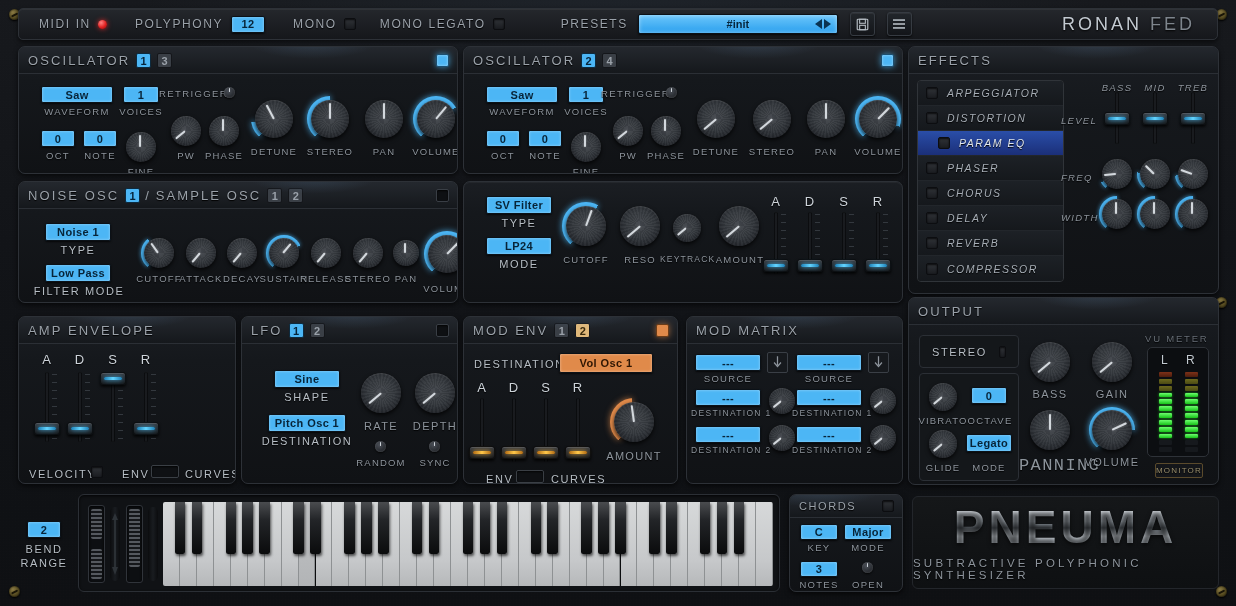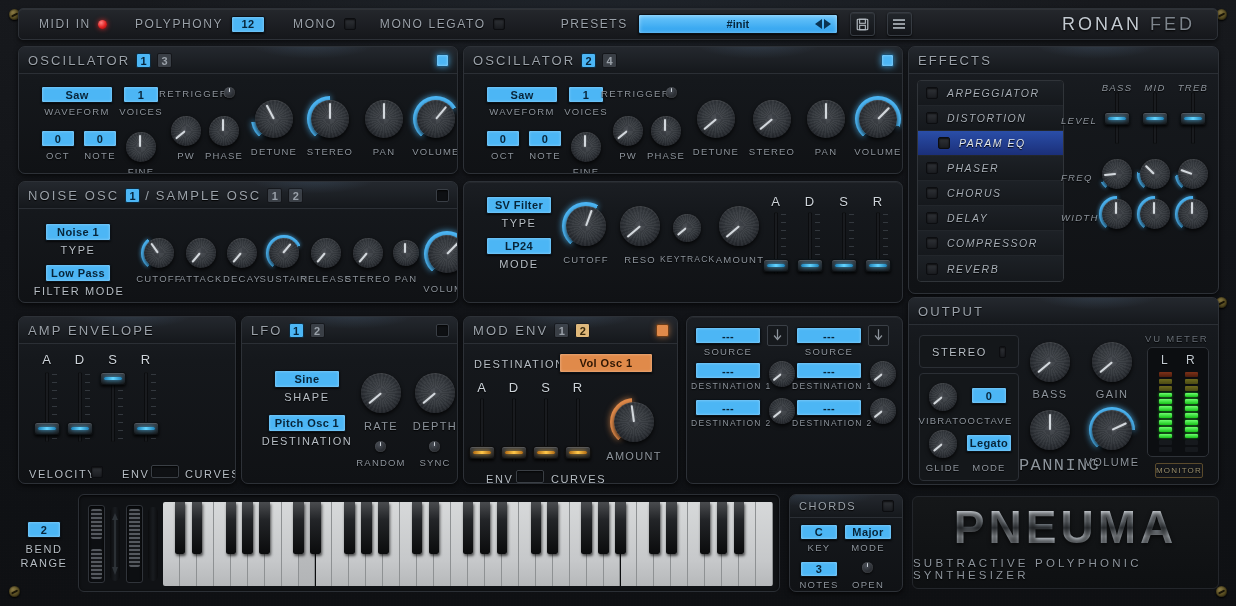--- a/index.html
+++ b/index.html
@@ -573,25 +573,25 @@
         <div class="fxrow">
           <span class="chk"></span>
           <span class="t">CHORUS</span>
         </div>
         <div class="fxrow">
           <span class="chk"></span>
           <span class="t">DELAY</span>
         </div>
         <div class="fxrow">
           <span class="chk"></span>
-          <span class="t">COMPRESSOR</span>
+          <span class="t">REVERB</span>
         </div>
         <div class="fxrow">
           <span class="chk"></span>
-          <span class="t">REVERB</span>
+          <span class="t">COMPRESSOR</span>
         </div>
       </div>
 
       <div class="lbl" style="position:absolute;left:190px;top:8px;width:36px;text-align:center;">BASS</div>
       <div class="lbl" style="position:absolute;left:228px;top:8px;width:36px;text-align:center;">MID</div>
       <div class="lbl" style="position:absolute;left:265px;top:8px;width:38px;text-align:center;">TREB</div>
       <div class="lbl" style="position:absolute;left:152px;top:41px;">LEVEL</div>
 
       <div class="sl" style="left:196px;top:18px;width:24px;height:52px;">
         <div class="track"></div>
@@ -772,20 +772,23 @@
       </div>
       <div class="klabel" style="position:absolute;left:140px;top:106px;width:60px;font-size:11px;letter-spacing:1.3px;">AMOUNT</div>
 
       <div class="lbl big" style="position:absolute;left:22px;top:129px;">ENV</div>
       <span class="toggle" style="position:absolute;left:52px;top:126px;"></span>
       <div class="lbl big" style="position:absolute;left:87px;top:129px;">CURVES</div>
     </div>
   </div>
 
   <div class="panel" style="left:686px;top:316px;width:217px;height:168px;">
+    <div class="ptitle">
+      <span class="ptxt">MOD MATRIX</span>
+    </div>
     <div class="pbody">
 
       <div class="vbox" style="position:absolute;left:8px;top:10px;width:66px;height:17px;">---</div>
       <div class="lbl" style="position:absolute;left:8px;top:29px;width:66px;text-align:center;">SOURCE</div>
       <div style="position:absolute;left:80px;top:8px;width:21px;height:21px;border:1px solid #3a3f46;border-radius:2px;background:#16191d;display:flex;align-items:center;justify-content:center;">
         <svg width="9" height="13" viewBox="0 0 10 14">
             <path d="M5 0v10M1.2 7L5 11.5 8.8 7" fill="none" stroke="#8d949c" stroke-width="1.4"></path>
           </svg>
       </div>
       <div class="vbox" style="position:absolute;left:8px;top:45px;width:66px;height:17px;">---</div>

